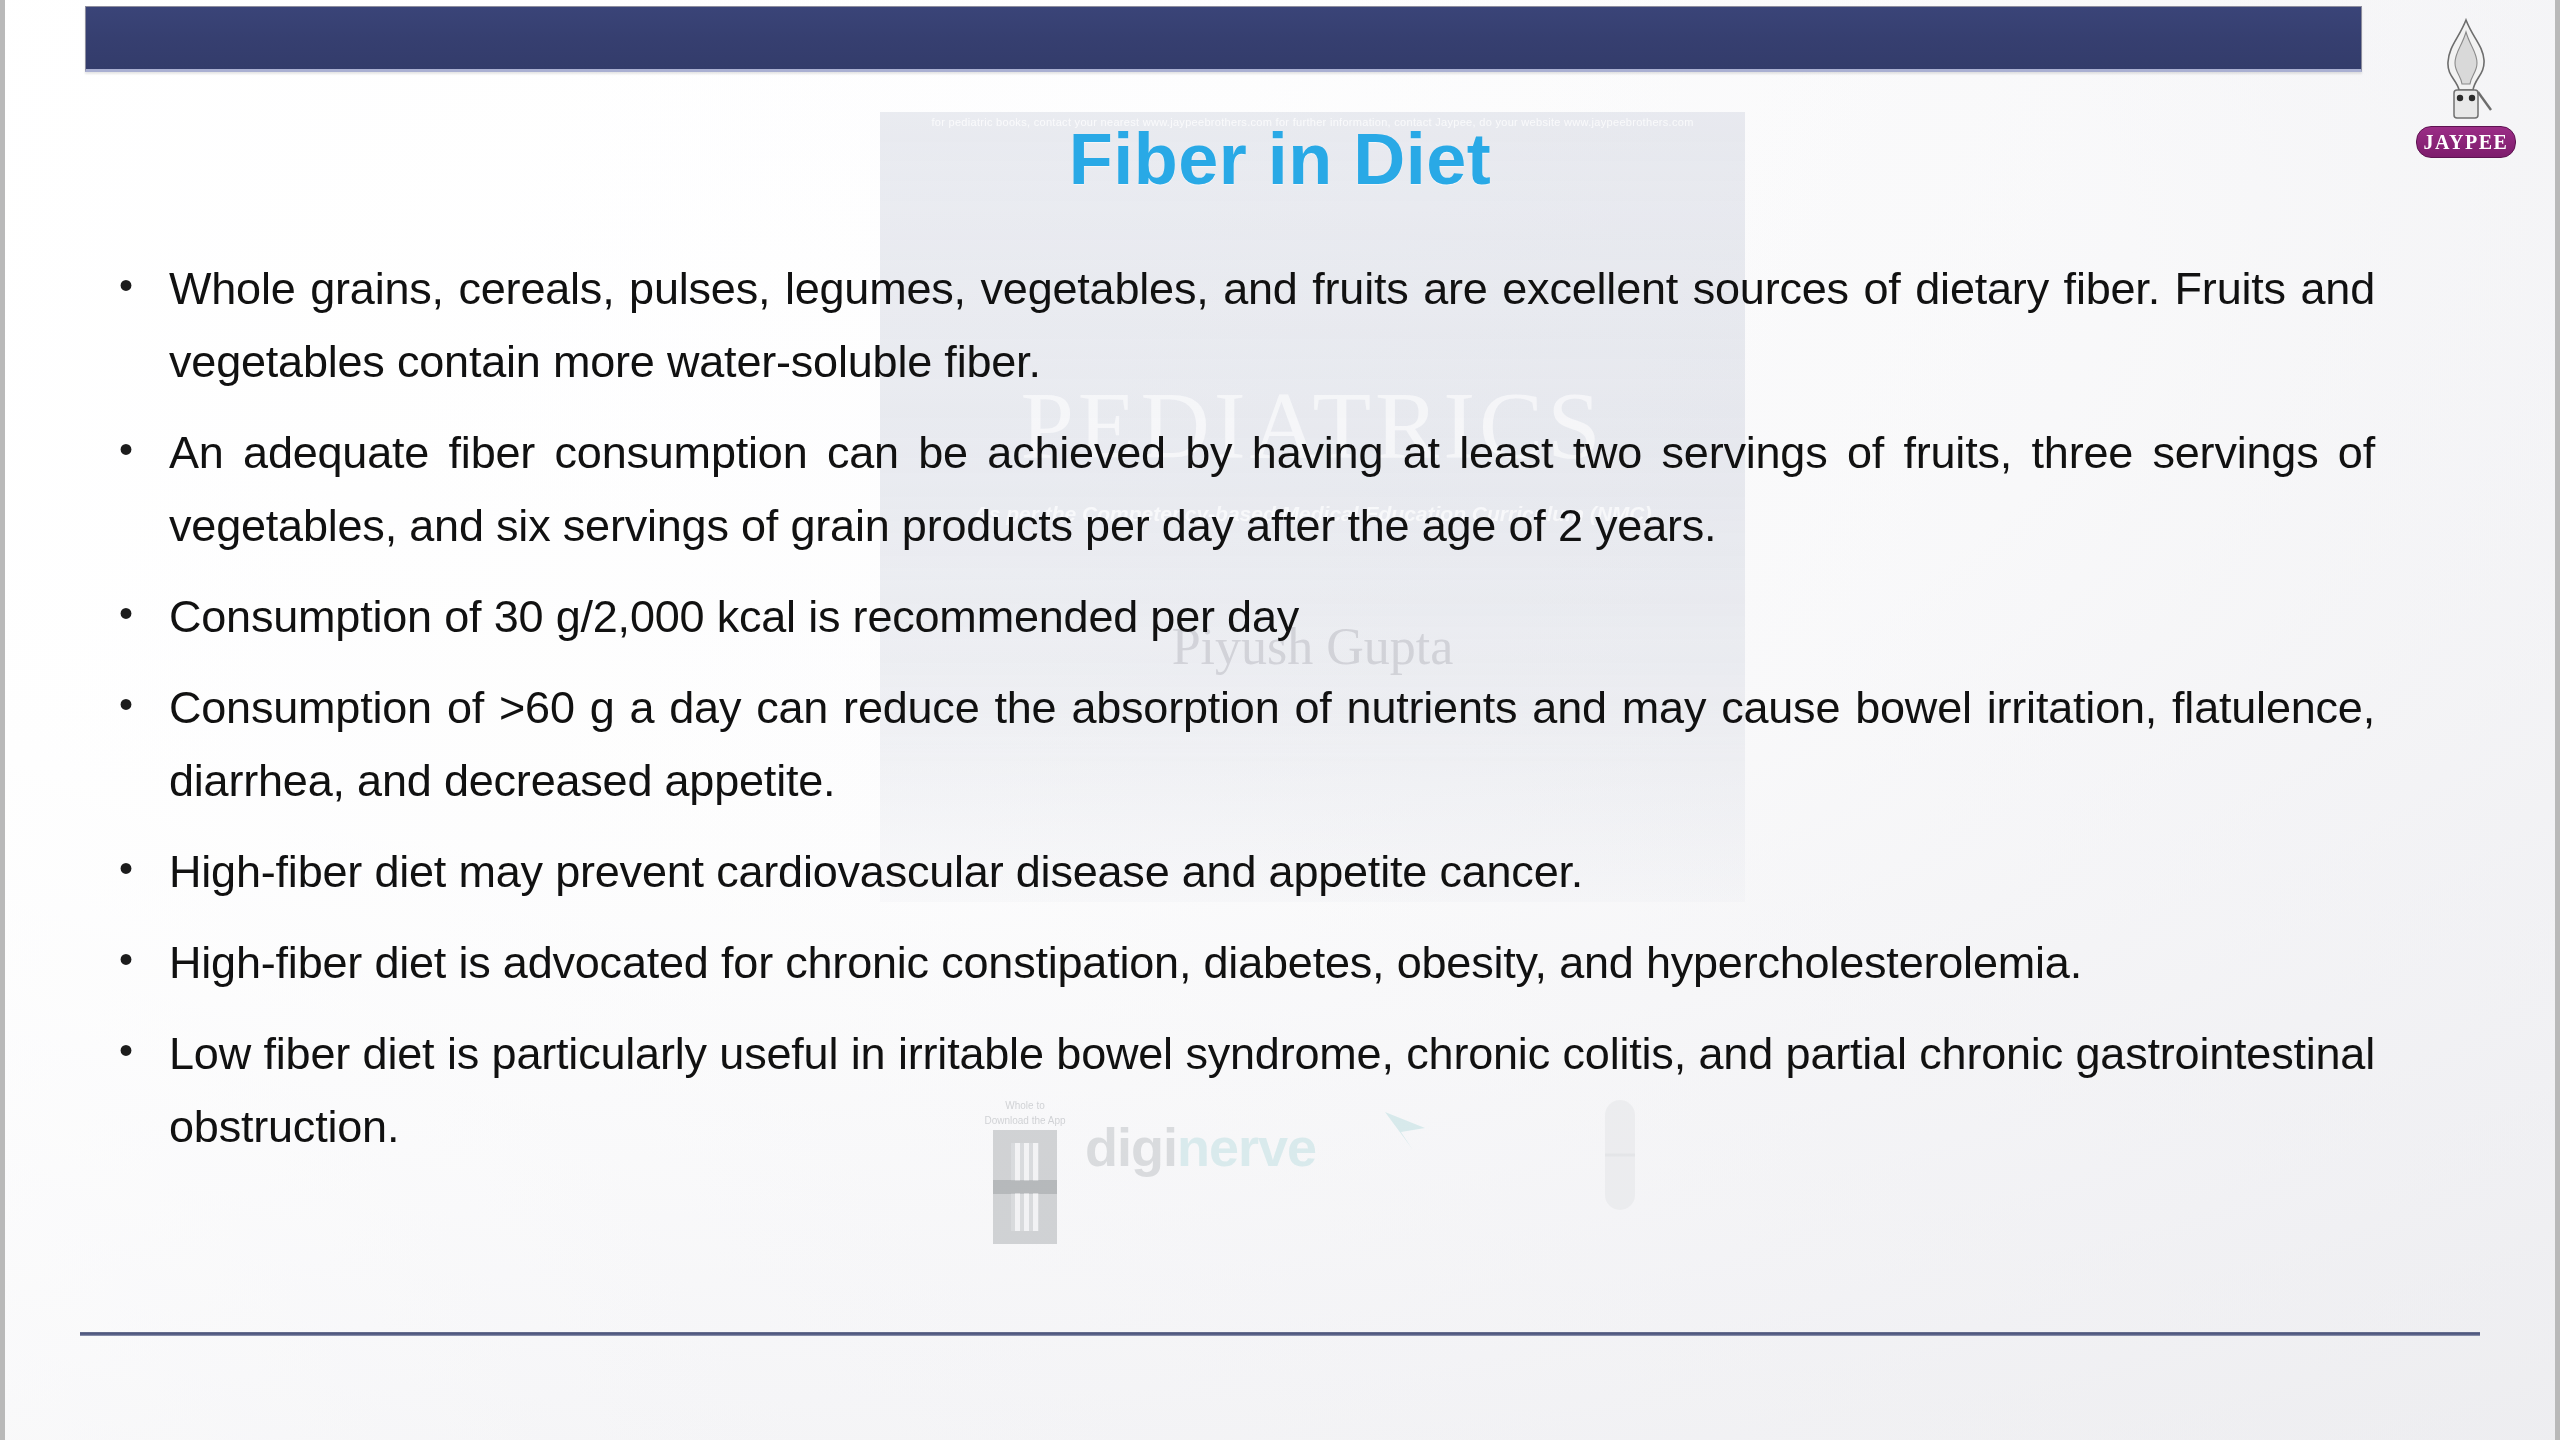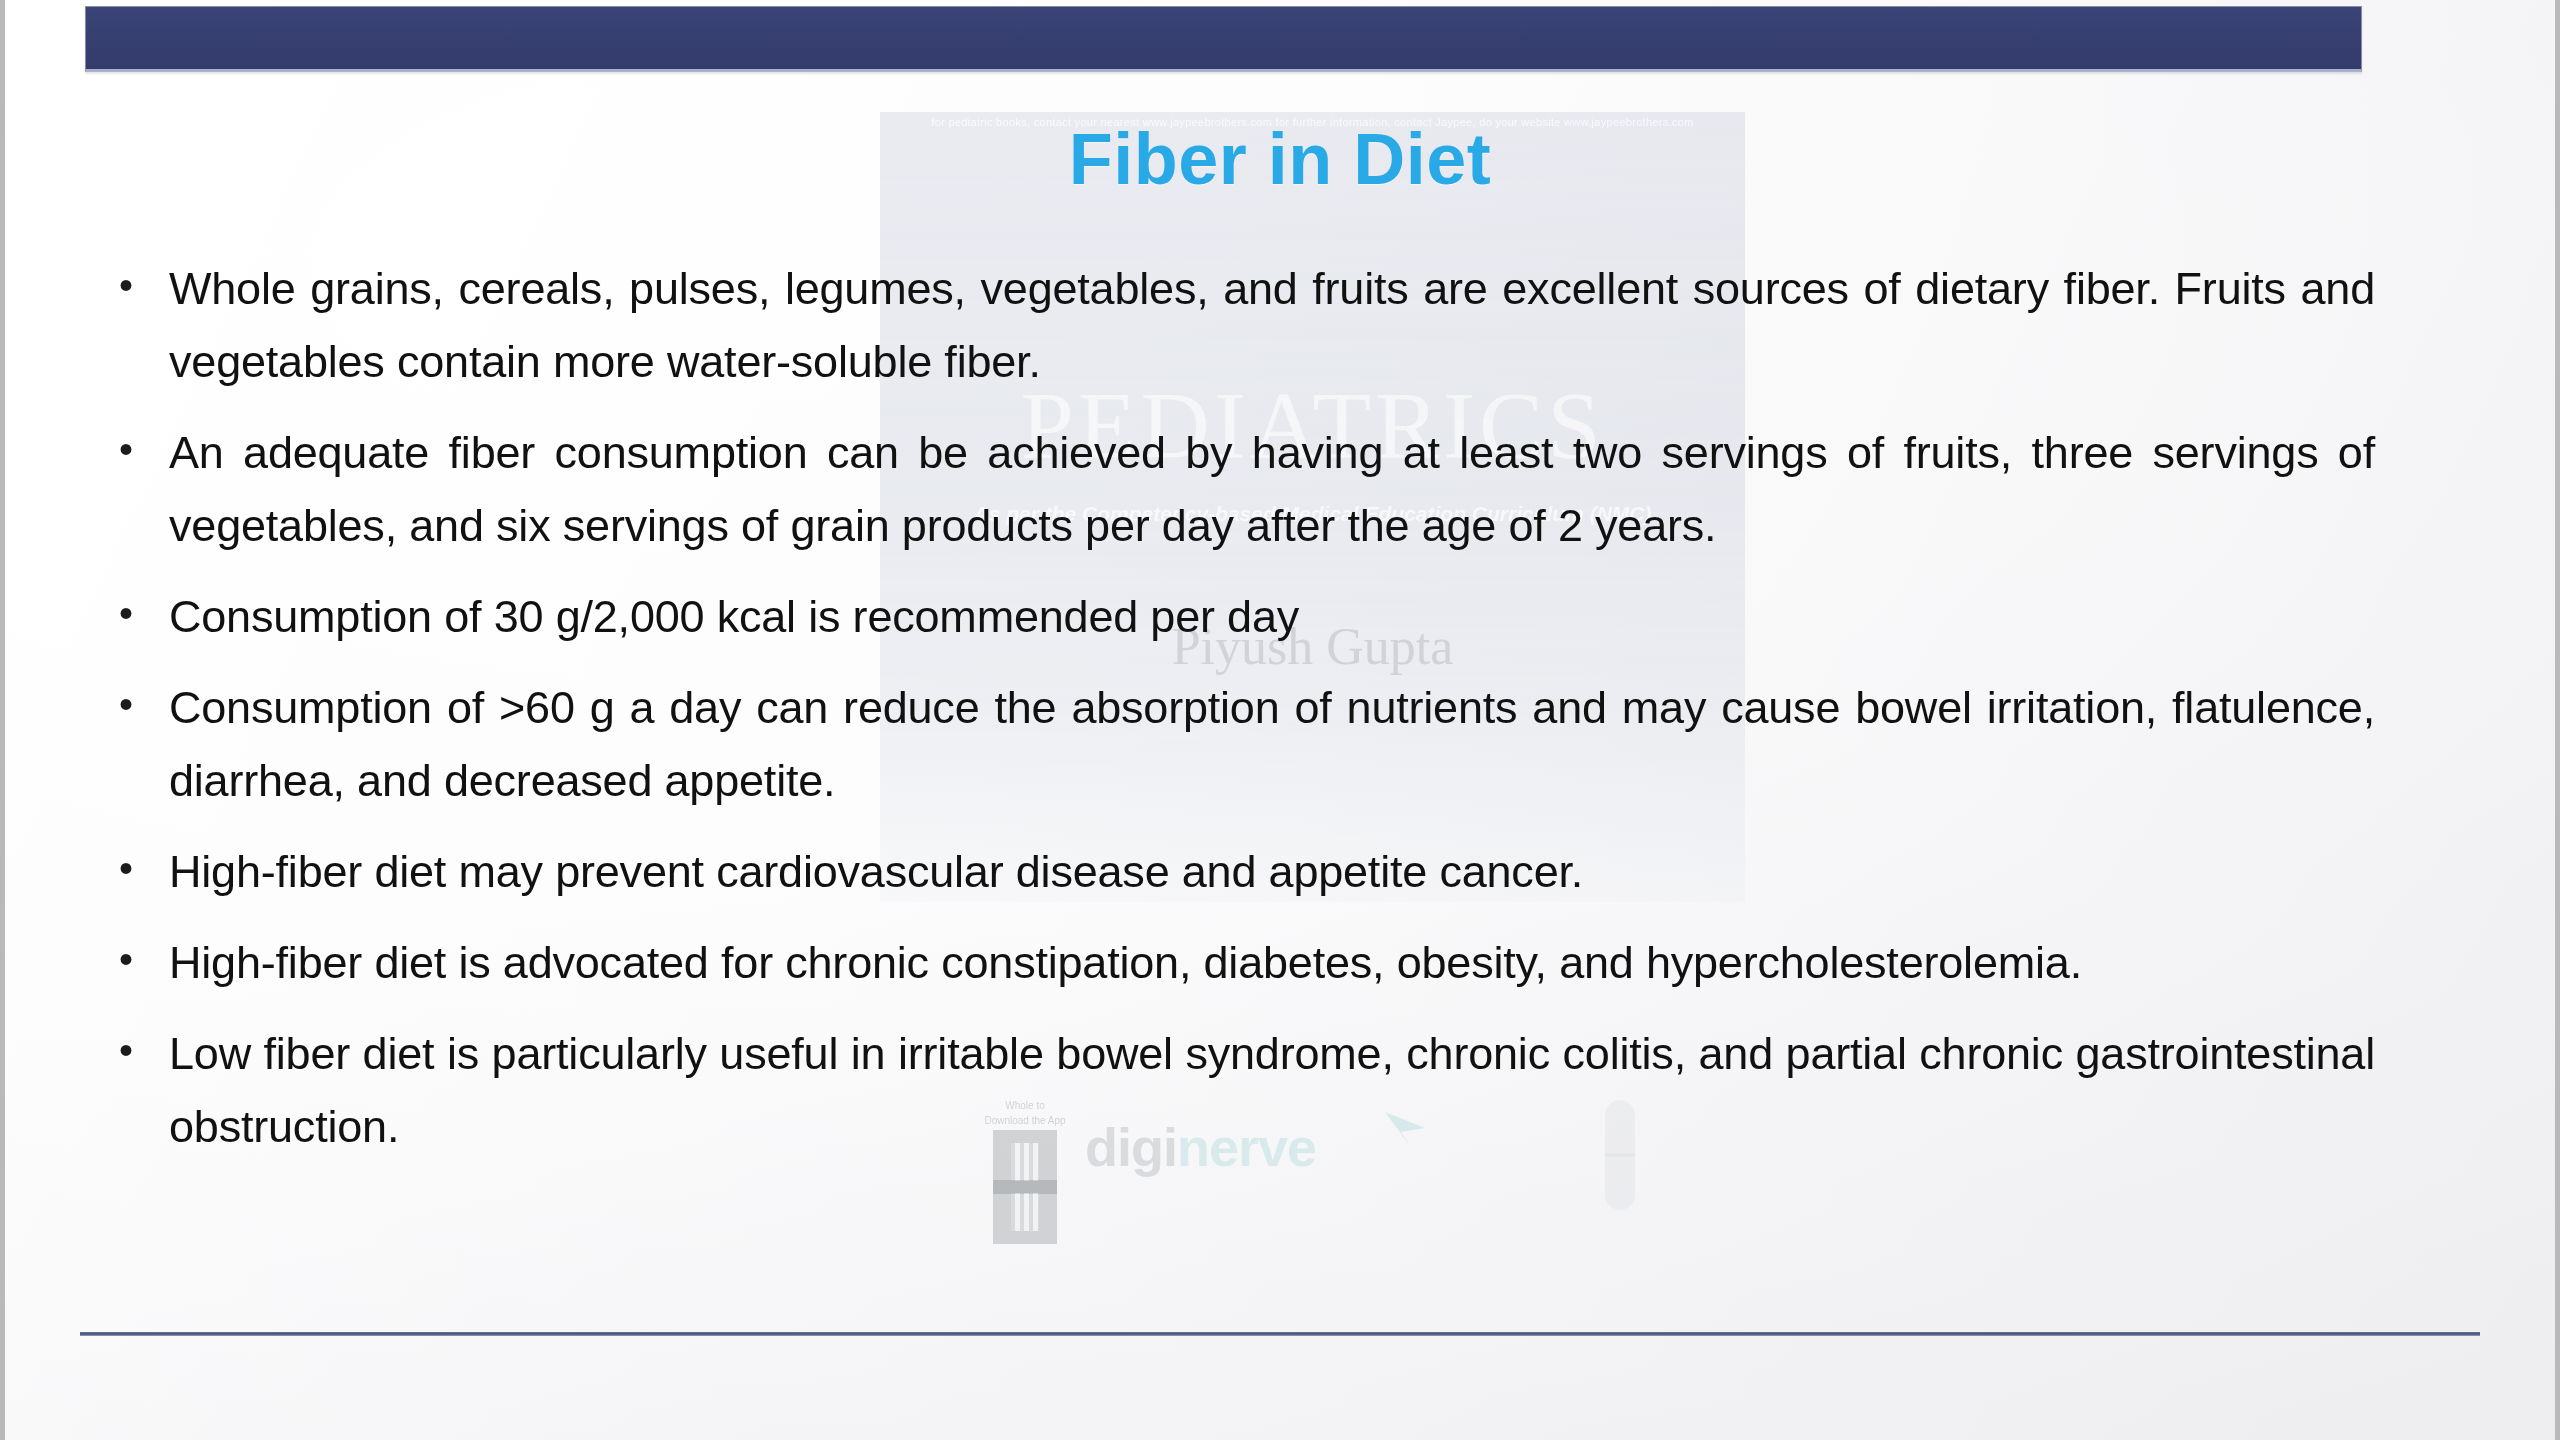--- a/index.html
+++ b/index.html
@@ -290,20 +290,31 @@
 </style>
 </head>
 <body>
 
 <div id="slide">
 
   <div class="paper-sheen"></div>
 
   <div class="top-banner"></div>
 
+  <div class="logo">
+    <svg class="logo-flame" viewBox="0 0 74 112">
+      <path d="M37 2 C30 20 20 28 19 44 C18 58 28 62 30 72 L44 72 C46 60 56 56 55 42 C54 28 44 20 37 2 Z" fill="#f2f2f2" stroke="#6d6d6d" stroke-width="1.6"></path>
+      <path d="M37 14 C33 28 26 34 26 45 C26 54 32 58 33 66 L41 66 C42 58 48 54 48 45 C48 34 41 28 37 14 Z" fill="#d9d9d9" stroke="#8a8a8a" stroke-width="1.1"></path>
+      <rect x="25" y="72" width="24" height="28" rx="3" fill="#e8e8e8" stroke="#707070" stroke-width="1.5"></rect>
+      <circle cx="31" cy="80" r="3.2" fill="#2b2b2b"></circle>
+      <circle cx="43" cy="80" r="3.2" fill="#2b2b2b"></circle>
+      <line x1="49" y1="74" x2="62" y2="92" stroke="#6d6d6d" stroke-width="2.4"></line>
+    </svg>
+    <div class="logo-badge">JAYPEE</div>
+  </div>
 
   <div class="cover-watermark">
     <div class="cover-topline">for pediatric books, contact your nearest www.jaypeebrothers.com for further information, contact Jaypee, do your website www.jaypeebrothers.com</div>
     <div class="cover-peds">PEDIATRICS</div>
     <div class="cover-sub">As per the Competency-based Medical Education Curriculum (NMC)</div>
   </div>
   <div class="cover-watermark" style="background:none;opacity:1;left:875px;top:112px;height:790px;">
     <div class="cover-author">Piyush Gupta</div>
   </div>
 

